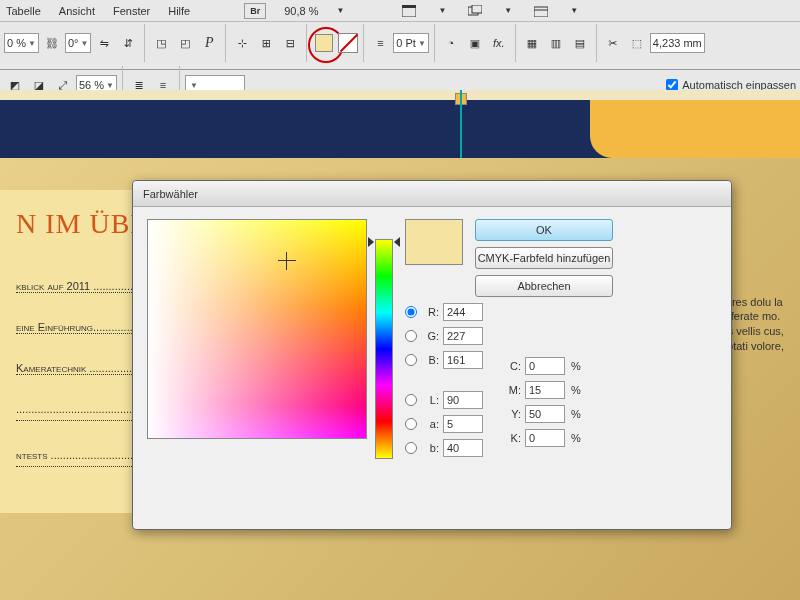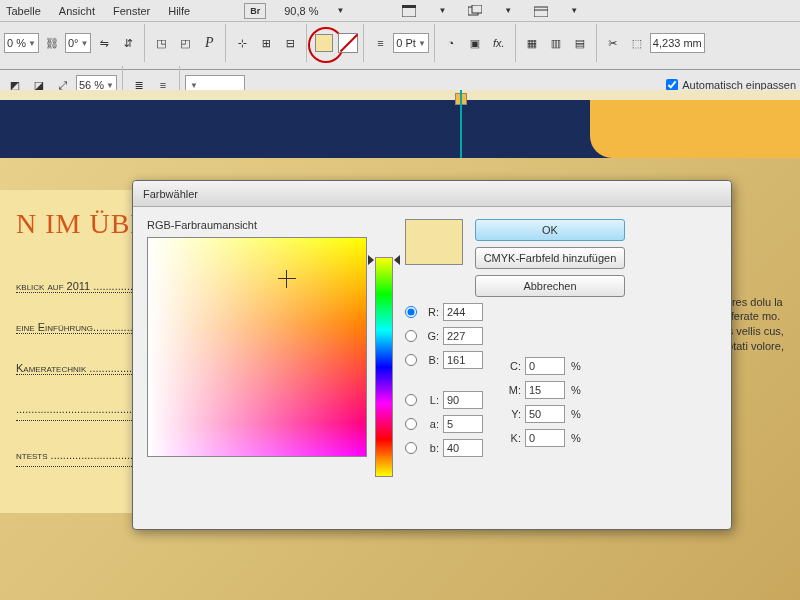--- a/index.html
+++ b/index.html
@@ -47,21 +47,21 @@
 .gradbox .cross::before,.gradbox .cross::after{content:"";position:absolute;background:#333}
 .gradbox .cross::before{left:8px;top:0;width:1px;height:18px}
 .gradbox .cross::after{top:8px;left:0;height:1px;width:18px}
 .huebar{width:18px;height:220px;border:1px solid #888;margin-top:20px;background:linear-gradient(to bottom,#ff0,#0f0,#0ff,#00f,#f0f,#f00,#ff0)}
 .hueptr{position:relative}
 .hueptr::before,.hueptr::after{content:"";position:absolute;top:18px;width:0;height:0;border-top:5px solid transparent;border-bottom:5px solid transparent}
 .hueptr::before{left:-7px;border-left:6px solid #333}
 .hueptr::after{right:-7px;border-right:6px solid #333}
 .preview{width:58px;height:46px;border:1px solid #888;background:#f4e3a1;margin-bottom:10px}
 .btncol{display:flex;flex-direction:column;gap:6px}
-.btncol button{width:150px;height:22px;border:1px solid #888;background:linear-gradient(#fff,#e4e4e4);border-radius:3px;font-size:11px}
+.btncol button{width:138px;height:22px;border:1px solid #888;background:linear-gradient(#fff,#e4e4e4);border-radius:3px;font-size:11px}
 .btncol button.primary{background:linear-gradient(#dff4ff,#a8dcf5);border-color:#5aa0c8}
 .fields{display:flex;gap:24px;margin-top:6px}
 .fg{display:flex;flex-direction:column;gap:6px}
 .frow{display:flex;align-items:center;gap:4px}
 .frow label{width:18px;text-align:right;font-size:11px}
 .frow input[type=text]{width:40px;height:18px;border:1px solid #999;padding:0 3px;font-size:11px}
 .frow input[type=radio]{width:12px;height:12px}
 .pct{font-size:11px;margin-left:2px}
 .col2 .frow label{width:14px}
 .midcol{display:flex;flex-direction:column}
@@ -209,21 +209,20 @@
     <p>rrorem res que quialq am, nonen o volorio olores dolu la cus, unt atqu iatios lparunt m ratur repe is verferate mo. Nam est aliquo commminis reperum, soluptas vellis cus, venis doleculparum quo quo tio. Imincto voluptati volore, vidiae que</p>
   </div>
 </div>
 
 <div class="dlg">
   <div class="titlebar">
     <span>Farbwähler</span>
   </div>
   <div class="body">
     <div class="midcol">
-      <span class="lbl">RGB-Farbraumansicht</span>
       <div style="display:flex;gap:8px">
         <div class="gradbox">
           <div class="cross"></div>
         </div>
         <div class="hueptr">
           <div class="huebar"></div>
         </div>
       </div>
     </div>
 

